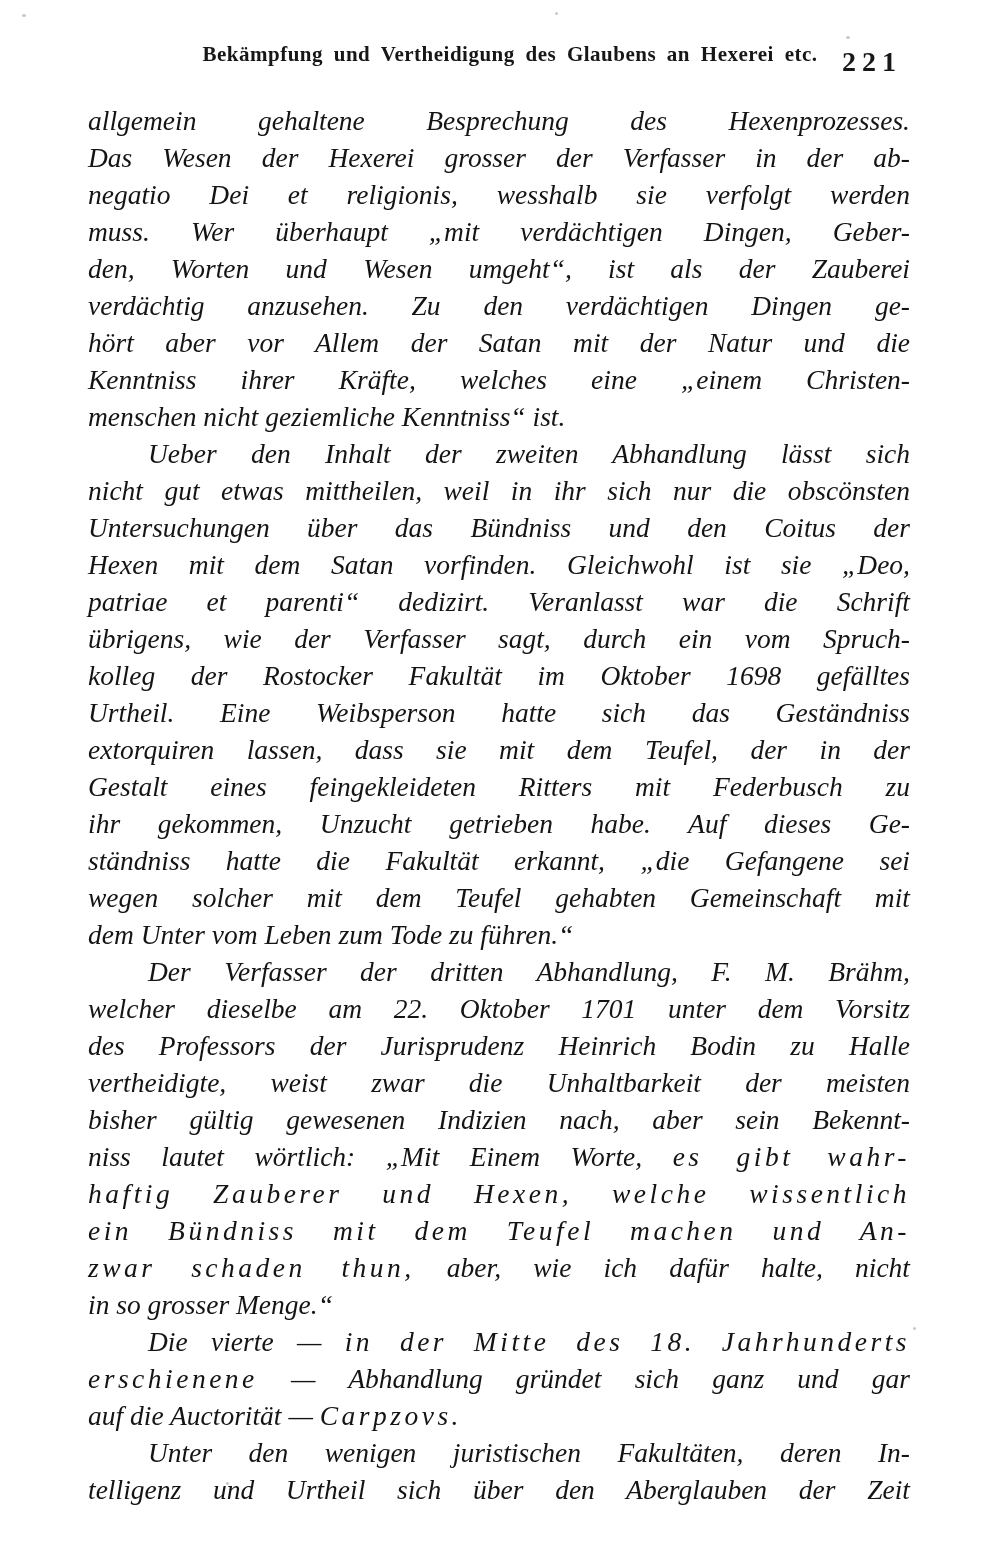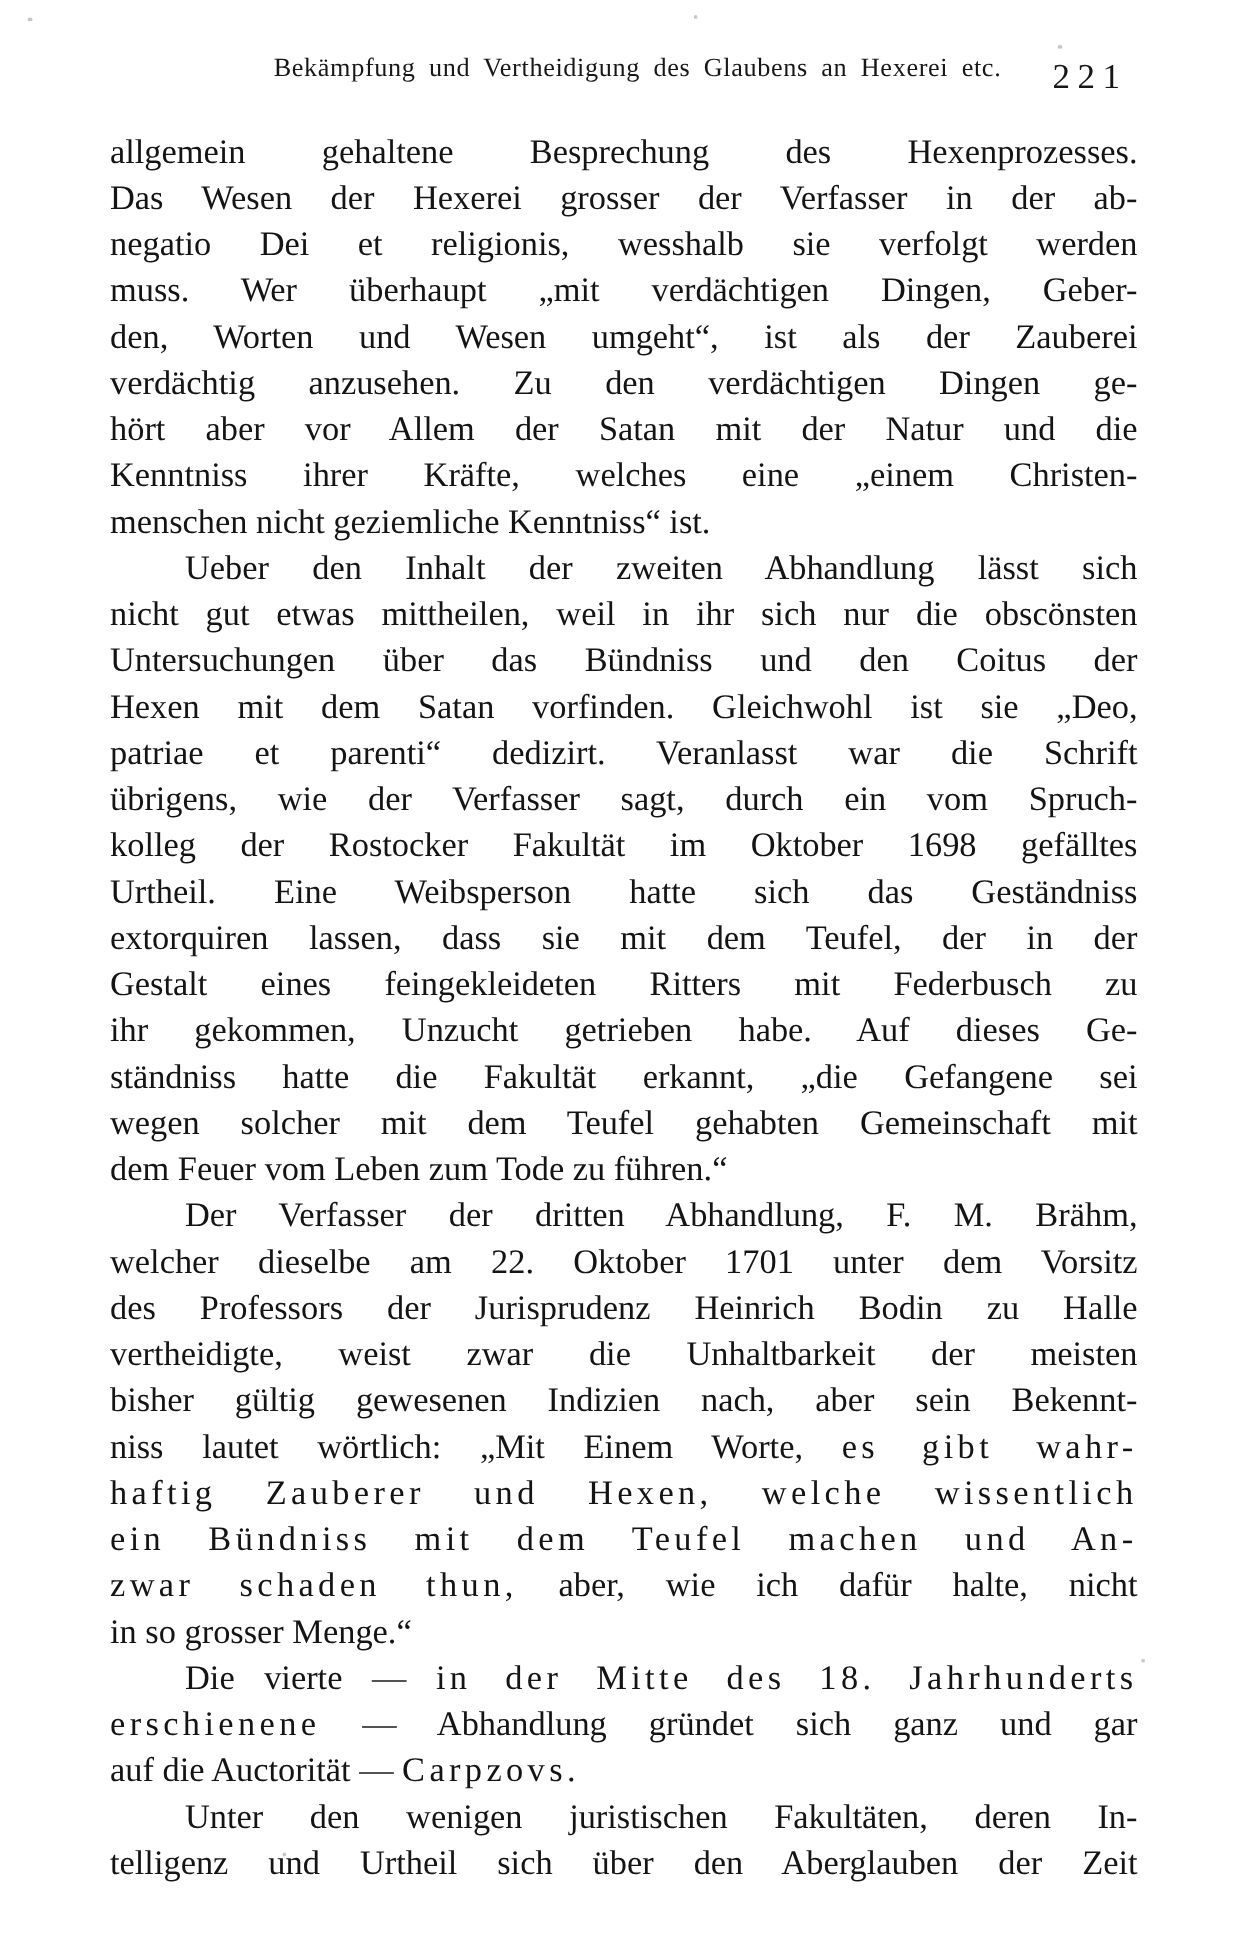--- a/index.html
+++ b/index.html
@@ -13,20 +13,21 @@
     height: 1557px;
     background: #ffffff;
     color: #141414;
     font-family: "Liberation Serif", "DejaVu Serif", serif;
     overflow: hidden;
   }
   .running-header {
     position: relative;
     padding-top: 42px;
     height: 34px;
+    font-weight: bold;
   }
   .running-title {
     text-align: center;
     font-size: 21px;
     letter-spacing: 0.5px;
     word-spacing: 5px;
     color: #171717;
     margin: 0 120px 0 140px;
     white-space: nowrap;
   }
@@ -34,20 +35,21 @@
     position: absolute;
     top: 46px;
     right: 98px;
     font-size: 28px;
     letter-spacing: 6px;
     color: #171717;
   }
   .body-text {
     margin: 26px 90px 0 88px;
     width: 822px;
+    font-style: italic;
   }
   .line {
     font-size: 27.5px;
     line-height: 37px;
     height: 37px;
     text-align: justify;
     text-align-last: justify;
     white-space: nowrap;
     color: #141414;
   }
@@ -104,21 +106,21 @@
       <div class="line"><span>Hexen mit dem Satan vorfinden.  Gleichwohl ist sie „Deo,</span></div>
       <div class="line"><span>patriae et parenti“ dedizirt.  Veranlasst war die Schrift</span></div>
       <div class="line"><span>übrigens, wie der Verfasser sagt, durch ein vom Spruch-</span></div>
       <div class="line"><span>kolleg der Rostocker Fakultät im Oktober 1698 gefälltes</span></div>
       <div class="line"><span>Urtheil.  Eine Weibsperson hatte sich das Geständniss</span></div>
       <div class="line"><span>extorquiren lassen, dass sie mit dem Teufel, der in der</span></div>
       <div class="line"><span>Gestalt eines feingekleideten Ritters mit Federbusch zu</span></div>
       <div class="line"><span>ihr gekommen, Unzucht getrieben habe.  Auf dieses Ge-</span></div>
       <div class="line"><span>ständniss hatte die Fakultät erkannt, „die Gefangene sei</span></div>
       <div class="line"><span>wegen solcher mit dem Teufel gehabten Gemeinschaft mit</span></div>
-      <div class="line last"><span>dem Feuer vom Leben zum Tode zu führen.“</span></div>
+      <div class="line last"><span>dem Unter vom Leben zum Tode zu führen.“</span></div>
       <div class="line indent"><span>Der Verfasser der dritten Abhandlung, F. M. Brähm,</span></div>
       <div class="line"><span>welcher dieselbe am 22. Oktober 1701 unter dem Vorsitz</span></div>
       <div class="line"><span>des Professors der Jurisprudenz Heinrich Bodin zu Halle</span></div>
       <div class="line"><span>vertheidigte, weist zwar die Unhaltbarkeit der meisten</span></div>
       <div class="line"><span>bisher gültig gewesenen Indizien nach, aber sein Bekennt-</span></div>
       <div class="line"><span>niss lautet wörtlich:  „Mit Einem Worte, </span><span class="g">es gibt wahr-</span></div>
       <div class="line"><span class="g">haftig Zauberer und Hexen, welche wissentlich</span></div>
       <div class="line"><span class="g">ein Bündniss mit dem Teufel machen und An-</span></div>
       <div class="line"><span class="g">zwar schaden thun,</span><span> aber, wie ich dafür halte, nicht</span></div>
       <div class="line last"><span>in so grosser Menge.“</span></div>

